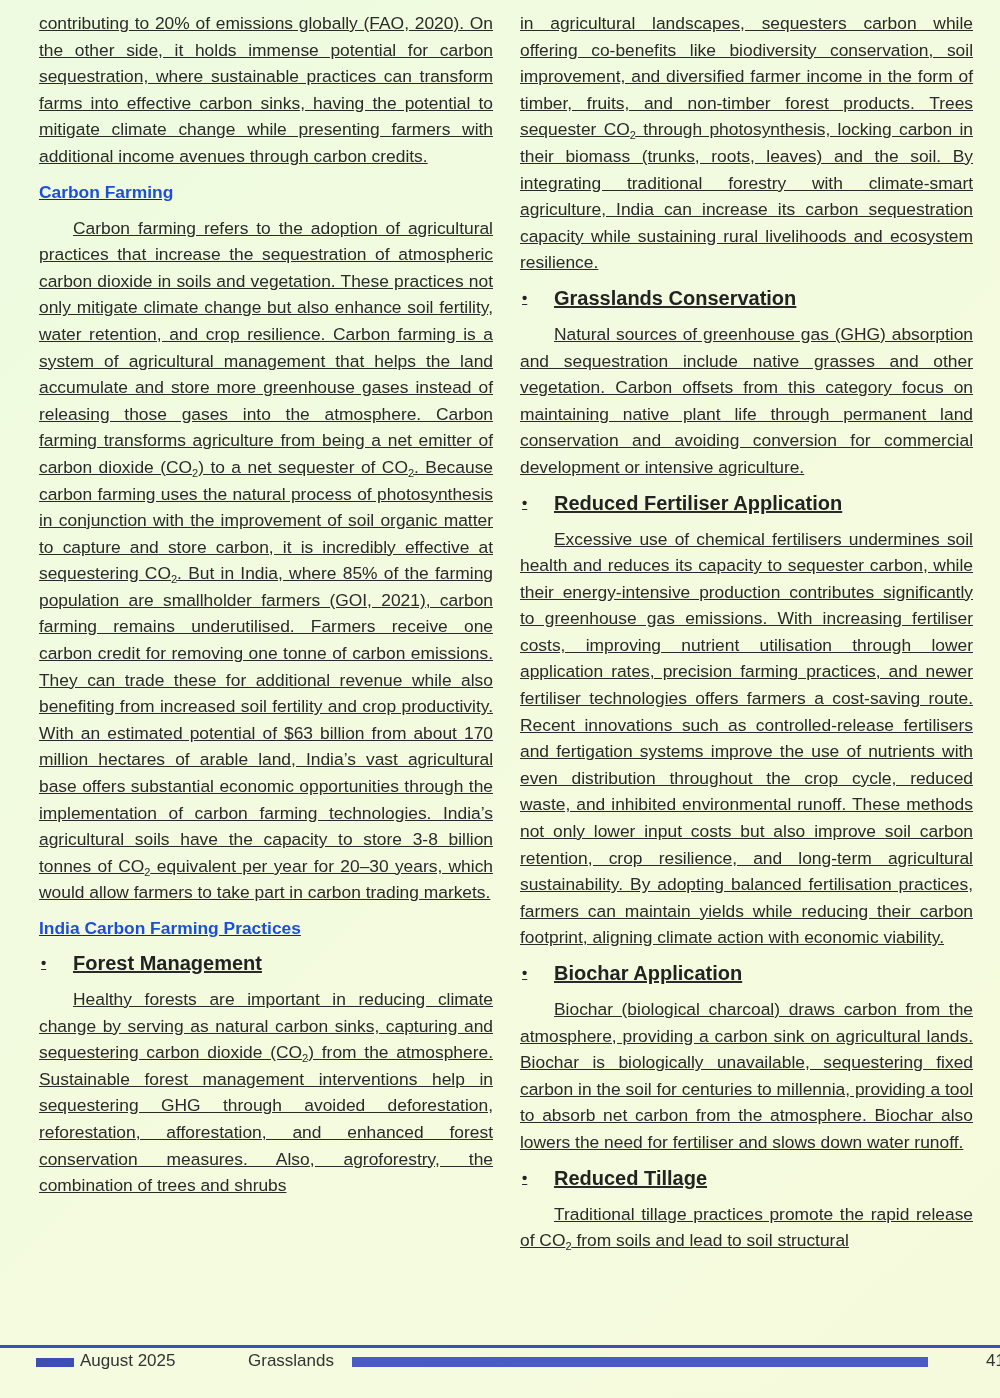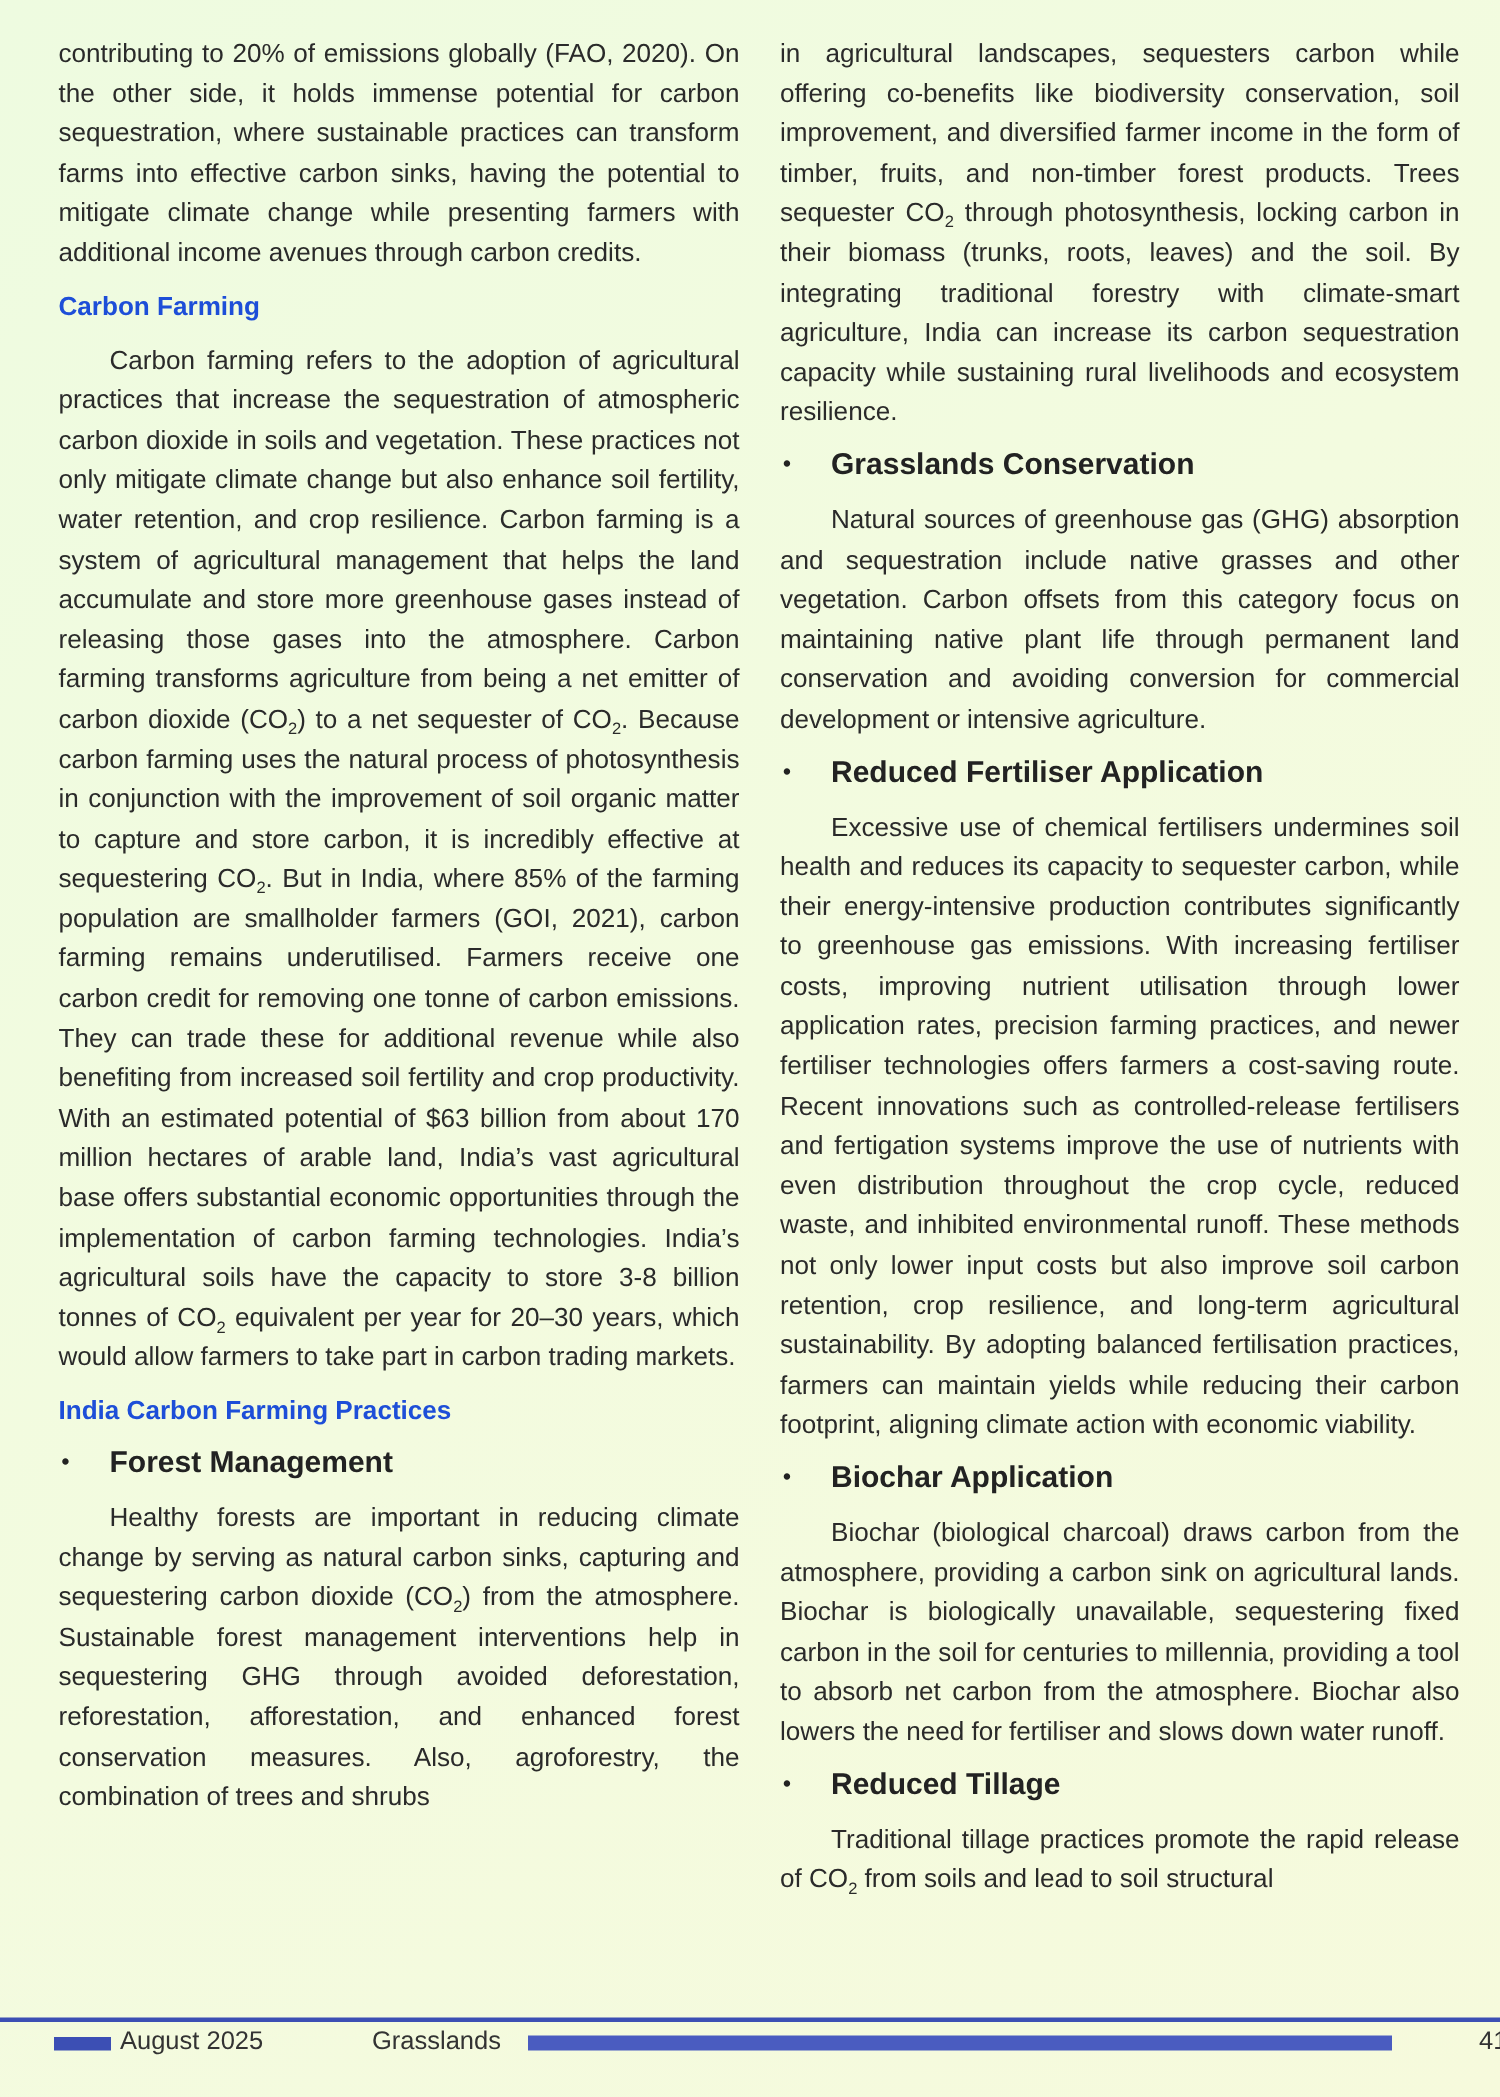--- a/index.html
+++ b/index.html
@@ -3,23 +3,24 @@
 <meta charset="utf-8">
 <style>
   html, body { margin: 0; padding: 0; }
   body {
     width: 1000px; height: 1398px; overflow: hidden; position: relative;
     background: linear-gradient(135deg, #eefbe0 0%, #f3fbdf 50%, #f6fadc 100%);
     font-family: "Liberation Sans", sans-serif;
     color: #2a2a2a;
   }
   .col {
-    position: absolute; top: 22px;
+    position: absolute; top: 10px;
     font-size: 17.4px; line-height: 26.6px;
     text-align: justify;
+    text-decoration: underline;
   }
   .col.left { left: 39px; width: 454px; }
   .col.right { left: 520px; width: 453px; }
   p { margin: 0; }
   p.indent { text-indent: 34px; margin-top: 10px; }
   h3.section {
     margin: 9px 0 9px 0; font-size: 17.4px; line-height: 26px;
     color: #1d4ed8; font-weight: bold;
   }
   .bullet {

